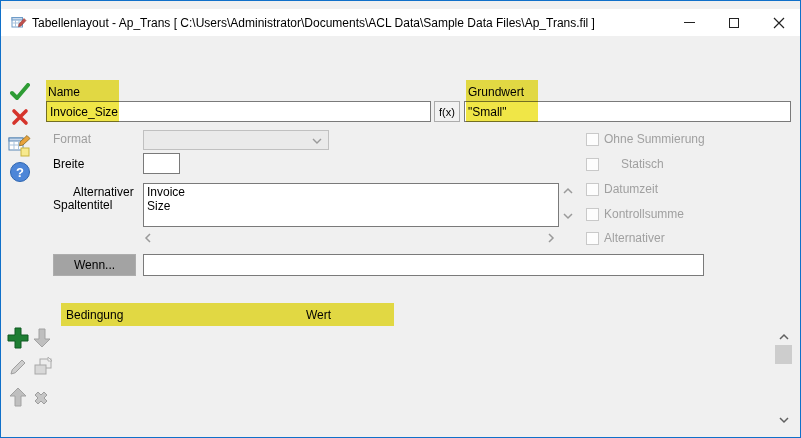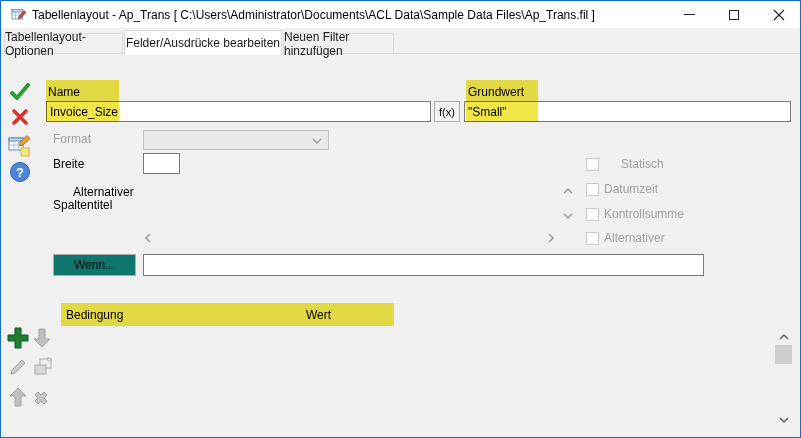--- a/index.html
+++ b/index.html
@@ -2,21 +2,21 @@
 <html><head>
 <meta charset="utf-8">
 <style>
   * { margin:0; padding:0; box-sizing:border-box; }
   html,body { width:801px; height:438px; font-family:"Liberation Sans", sans-serif; background:#fff; }
   #window {
     position:relative; width:801px; height:438px;
     border:1px solid #1070C9; background:#F0F0F0; overflow:hidden;
   }
   
-  #titlebar { position:absolute; left:0; top:0; width:100%; height:27px; background:#FFFFFF; }
+  #titlebar { position:absolute; left:0; top:8px; width:100%; height:27px; background:#FFFFFF; }
   #title-icon { position:absolute; left:10px; top:6px; }
   #title-text { position:absolute; left:31px; top:7px; font-size:12px; color:#000; white-space:nowrap; }
   .winbtn { position:absolute; top:0; width:40px; height:27px; display:flex; align-items:center; justify-content:center; }
   #btn-min { left:668px; }
   #btn-max { left:713px; }
   #btn-close { left:758px; }
   #min-glyph { width:11px; height:1px; background:#222; }
   #max-glyph { width:10px; height:10px; border:1px solid #222; background:transparent; }
   
   #tabstrip { position:absolute; left:0; top:28px; width:100%; height:25px; background:#F0F0F0; border-bottom:1px solid #D9D9D9; }
@@ -34,21 +34,21 @@
   .hl { position:absolute; background:#F0E647; mix-blend-mode:multiply; pointer-events:none; z-index:5; }
   .chev { position:absolute; }
   
   .toolicon { position:absolute; }
   #help-icon { position:absolute; left:9px; top:161px; width:20px; height:20px; border-radius:50%;
                background:#4D86D8; border:1px solid #2F66B0; color:#fff; font-size:13px; font-weight:bold;
                display:flex; align-items:center; justify-content:center; }
   
   #fx-btn { position:absolute; left:433px; top:100px; width:26px; height:21px; background:#F2F2F2;
             border:1px solid #ACACAC; font-size:11px; color:#000; display:flex; align-items:center; justify-content:center; }
-  #wenn-btn { position:absolute; left:52px; top:253px; width:83px; height:22px; background:#0f766e;
+  #wenn-btn { position:absolute; left:52px; top:253px; width:83px; height:22px; background:#a3a3a3;
             border:1px solid #ADADAD; font-size:12px; color:#000; display:flex; align-items:center; justify-content:center; }
   
   #format-combo { position:absolute; left:142px; top:129px; width:186px; height:20px; background:#EAEAEA; border:1px solid #C0C0C0; }
   
   #alt-title-area { position:absolute; left:142px; top:182px; width:416px; height:44px; border:1px solid #7A7A7A;
                     background:#fff; font-family:"Liberation Sans",sans-serif; font-size:12px; line-height:14px;
                     padding:1px 3px; resize:none; overflow:hidden; outline:none; }
   
   .cbrow { position:absolute; left:585px; display:flex; align-items:center; gap:5px; }
   .cbbox { width:13px; height:13px; background:#FDFDFD; border:1px solid #C9C9C9; }
@@ -85,25 +85,20 @@
     <div class="winbtn" id="btn-max">
         <span id="max-glyph"></span>
       </div>
     <div class="winbtn" id="btn-close">
       <svg width="12" height="12" viewBox="0 0 12 12">
         <path d="M1 1 L11 11 M11 1 L1 11" stroke="#222" stroke-width="1.2" fill="none"></path>
       </svg>
     </div>
   </div>
 
-  <div id="tabstrip">
-    <div class="tab" id="tab-0">Tabellenlayout-Optionen</div>
-    <div class="tab active" id="tab-1">Felder/Ausdrücke bearbeiten</div>
-    <div class="tab" id="tab-2">Neuen Filter hinzufügen</div>
-  </div>
 
   <div class="toolicon" style="left:9px; top:82px;">
     <svg width="20" height="18" viewBox="0 0 20 18">
       <path d="M2 10 L7 15 L18 2" stroke="#2E9C35" stroke-width="4" fill="none" stroke-linecap="round" stroke-linejoin="round"></path>
     </svg>
   </div>
   <div class="toolicon" style="left:10px; top:107px;">
     <svg width="18" height="18" viewBox="0 0 18 18">
       <path d="M3 3 L15 15 M15 3 L3 15" stroke="#D5342C" stroke-width="3.6" fill="none" stroke-linecap="round"></path>
     </svg>
@@ -137,37 +132,43 @@
   <div id="format-combo">
     <svg class="chev" style="right:6px; top:7px; position:absolute;" width="10" height="6" viewBox="0 0 10 6">
       <polyline points="1,1 5,5 9,1" fill="none" stroke="#9A9A9A" stroke-width="1.4"></polyline>
     </svg>
   </div>
   <span class="lbl" style="left:52px; top:156px;">Breite</span>
   <input class="tbox" style="left: 142px; top: 152px; width: 37px; height: 21px;" value="">
 
   <span class="lbl" style="left:52px; top:184px;margin-left:20px;">Alternativer</span>
   <span class="lbl" style="left:52px; top:197px;">Spaltentitel</span>
+  <textarea id="alt-title-area" spellcheck="false" style="">Invoice
+Size</textarea>
 
   <svg class="chev" style="left:561px; top:186px;" width="12" height="8" viewBox="0 0 12 8">
     <polyline points="2,6 6,2 10,6" fill="none" stroke="#9A9A9A" stroke-width="1.5"></polyline>
   </svg>
   <svg class="chev" style="left:561px; top:211px;" width="12" height="8" viewBox="0 0 12 8">
     <polyline points="2,2 6,6 10,2" fill="none" stroke="#9A9A9A" stroke-width="1.5"></polyline>
   </svg>
   <svg class="chev" style="left:143px; top:231px;" width="8" height="12" viewBox="0 0 8 12">
     <polyline points="6,2 2,6 6,10" fill="none" stroke="#9A9A9A" stroke-width="1.5"></polyline>
   </svg>
   <svg class="chev" style="left:546px; top:231px;" width="8" height="12" viewBox="0 0 8 12">
     <polyline points="2,2 6,6 2,10" fill="none" stroke="#9A9A9A" stroke-width="1.5"></polyline>
   </svg>
 
   <div id="wenn-btn">Wenn...</div>
   <input class="tbox" style="left: 142px; top: 253px; width: 561px; height: 22px;" value="">
 
+  <div class="cbrow" style="top:131px;">
+    <span class="cbbox"></span>
+    <span class="cblbl">Ohne Summierung</span>
+  </div>
   <div class="cbrow" style="top:156px;gap:22px;">
     <span class="cbbox"></span>
     <span class="cblbl">Statisch</span>
   </div>
   <div class="cbrow" style="top:181px;">
     <span class="cbbox"></span>
     <span class="cblbl">Datumzeit</span>
   </div>
   <div class="cbrow" style="top:206px;text-align:right;">
     <span class="cbbox"></span>

